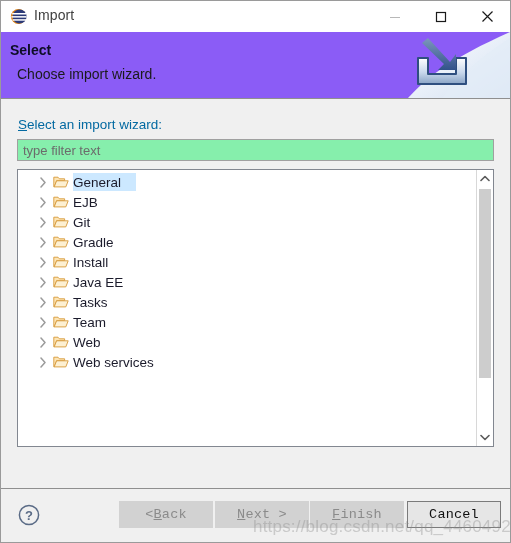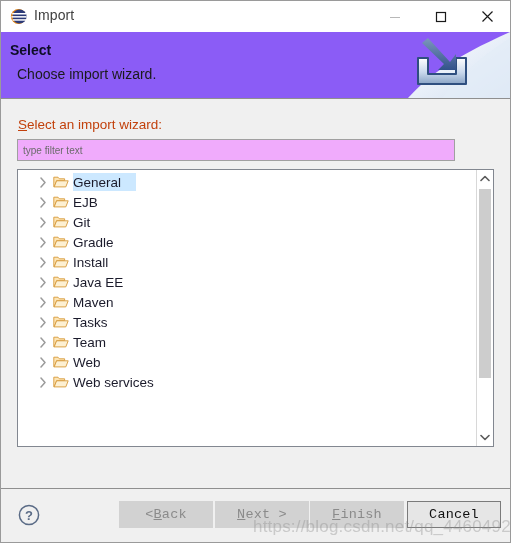--- a/index.html
+++ b/index.html
@@ -98,35 +98,35 @@
   .body {
     position: relative;
     height: 389px;
     background: #f0f0f0;
   }
   .field-label {
     position: absolute;
     left: 17px;
     top: 18px;
     font-size: 13.5px;
-    color: #c2410c;
+    color: #0369a1;
   }
   .mnemonic { text-decoration: underline; }
 
   .filter-input {
     position: absolute;
     left: 16px;
     top: 40px;
-    width: 438px;
+    width: 477px;
     height: 22px;
     box-sizing: border-box;
     border: 1px solid #a0a0a0;
-    background: #f0abfc;
+    background: #86efac;
     font-family: "Liberation Sans", sans-serif;
-    font-size: 10px;
+    font-size: 13px;
     color: #6b6b6b;
     padding: 0 5px;
     line-height: 20px;
     outline: none;
   }
   .filter-input::placeholder { color: #6b6b6b; opacity: 1; }
 
   .tree-box {
     position: absolute;
     left: 16px;
@@ -437,34 +437,20 @@
               <svg width="8" height="11" viewBox="0 0 8 11">
                 <path d="M2 1 L6 5.5 L2 10" stroke="#9b9b9b" stroke-width="1.5" fill="none" stroke-linecap="round" stroke-linejoin="round"></path>
               </svg>
             </span>
             <span class="folder-icon">
               <svg width="16" height="14" viewBox="0 0 16 14">
                 <path d="M0.8 11.8 L0.8 2.2 L5 2.2 L6.4 3.8 L11.6 3.8 L11.6 5.6 L3.6 5.6 L1.4 11.8 Z" fill="#fde4b4" stroke="#d79a3a" stroke-width="0.9" stroke-linejoin="round"></path>
                 <path d="M3.6 5.8 L15.2 5.8 L12.8 11.9 L1.2 11.9 Z" fill="#fdf0d2" stroke="#d79a3a" stroke-width="0.9" stroke-linejoin="round"></path>
               </svg>
             </span>
-            <span class="tree-label">Maven</span>
-          </div>
-          <div class="tree-row">
-            <span class="twisty">
-              <svg width="8" height="11" viewBox="0 0 8 11">
-                <path d="M2 1 L6 5.5 L2 10" stroke="#9b9b9b" stroke-width="1.5" fill="none" stroke-linecap="round" stroke-linejoin="round"></path>
-              </svg>
-            </span>
-            <span class="folder-icon">
-              <svg width="16" height="14" viewBox="0 0 16 14">
-                <path d="M0.8 11.8 L0.8 2.2 L5 2.2 L6.4 3.8 L11.6 3.8 L11.6 5.6 L3.6 5.6 L1.4 11.8 Z" fill="#fde4b4" stroke="#d79a3a" stroke-width="0.9" stroke-linejoin="round"></path>
-                <path d="M3.6 5.8 L15.2 5.8 L12.8 11.9 L1.2 11.9 Z" fill="#fdf0d2" stroke="#d79a3a" stroke-width="0.9" stroke-linejoin="round"></path>
-              </svg>
-            </span>
             <span class="tree-label">Tasks</span>
           </div>
           <div class="tree-row">
             <span class="twisty">
               <svg width="8" height="11" viewBox="0 0 8 11">
                 <path d="M2 1 L6 5.5 L2 10" stroke="#9b9b9b" stroke-width="1.5" fill="none" stroke-linecap="round" stroke-linejoin="round"></path>
               </svg>
             </span>
             <span class="folder-icon">
               <svg width="16" height="14" viewBox="0 0 16 14">

